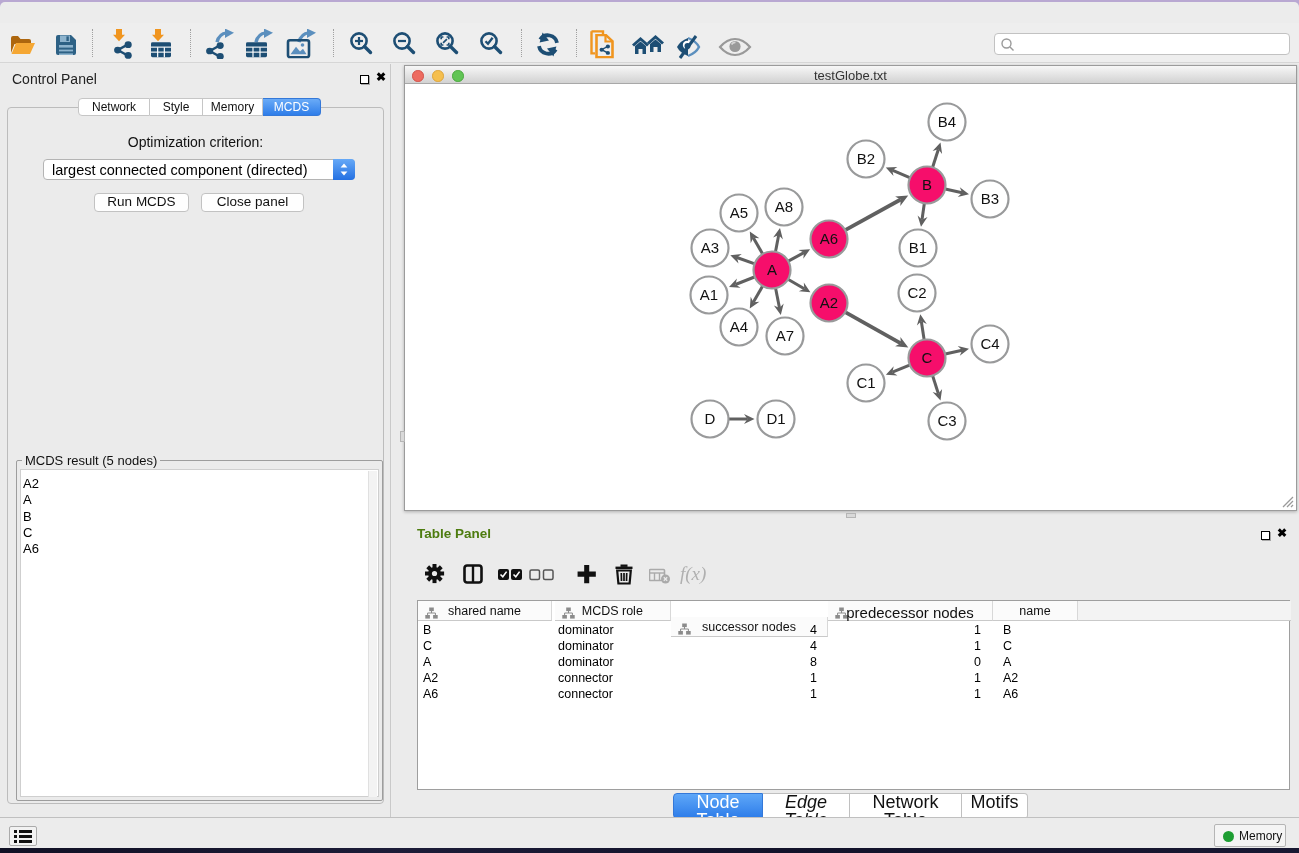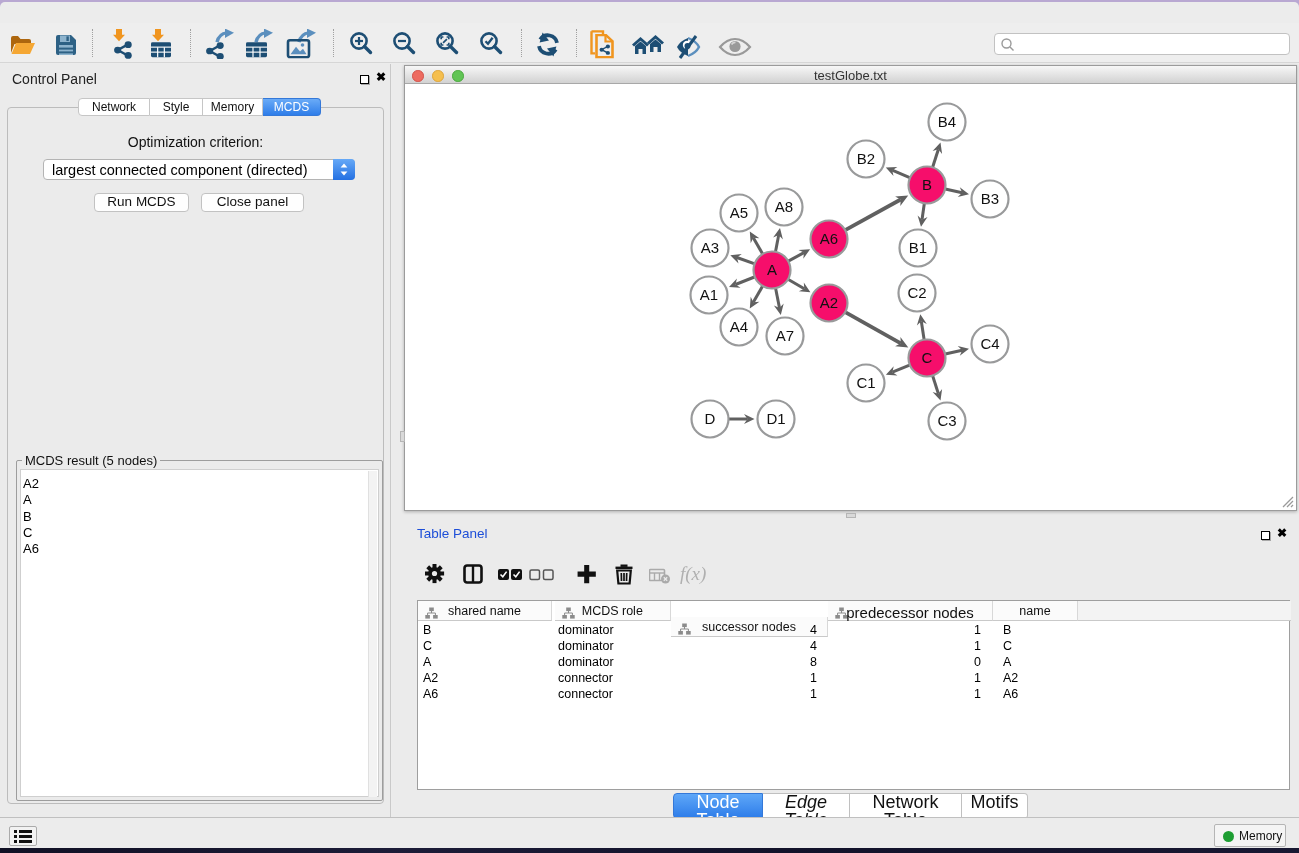--- a/index.html
+++ b/index.html
@@ -226,21 +226,21 @@
         <div class="ln">A2</div>
           <div class="ln">A</div>
           <div class="ln">B</div>
           <div class="ln">C</div>
           <div class="ln">A6</div>
         <div id="mscroll"></div>
       </div>
     </div>
   </div>
   <div class="abs" id="tpanel">
-    <div class="abs" style="left:25px;top:462px;font-size:13.5px;color:#1d4ed8;">Table Panel</div>
+    <div class="abs" style="left:25px;top:462px;font-size:13.5px;color:#4d7c0f;font-weight:bold;">Table Panel</div>
     <div class="flt" style="left:869px;top:467px;"></div>
     <div class="clx" style="left:885px;top:462px;">✖</div>
     <svg class="abs" style="left:33px;top:500px;" width="20" height="20" viewBox="0 0 20 20">
         <g transform="translate(9.5,9.5)">
           <rect x="-2" y="-9.6" width="4" height="5" fill="#111" transform="rotate(0)"></rect>
           <rect x="-2" y="-9.6" width="4" height="5" fill="#111" transform="rotate(45)"></rect>
           <rect x="-2" y="-9.6" width="4" height="5" fill="#111" transform="rotate(90)"></rect>
           <rect x="-2" y="-9.6" width="4" height="5" fill="#111" transform="rotate(135)"></rect>
           <rect x="-2" y="-9.6" width="4" height="5" fill="#111" transform="rotate(180)"></rect>
           <rect x="-2" y="-9.6" width="4" height="5" fill="#111" transform="rotate(225)"></rect>

